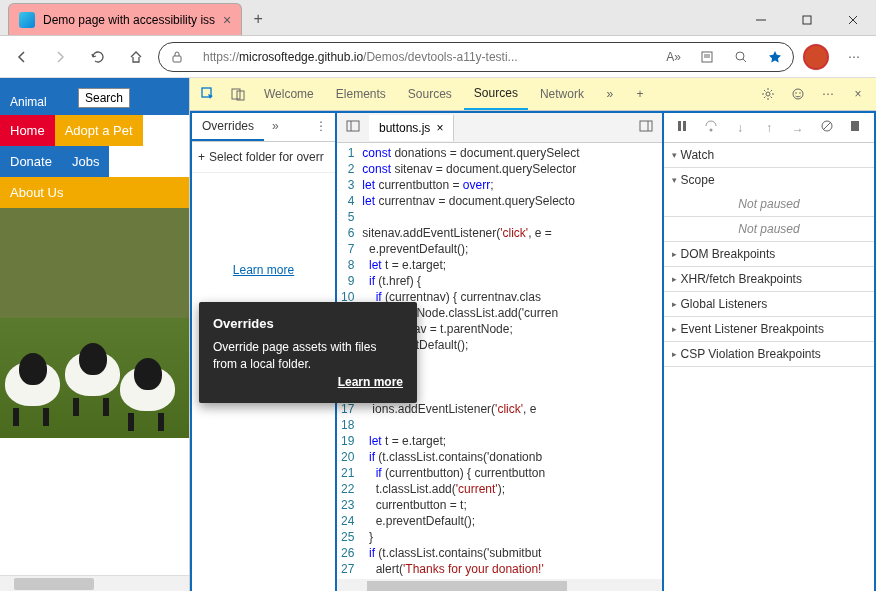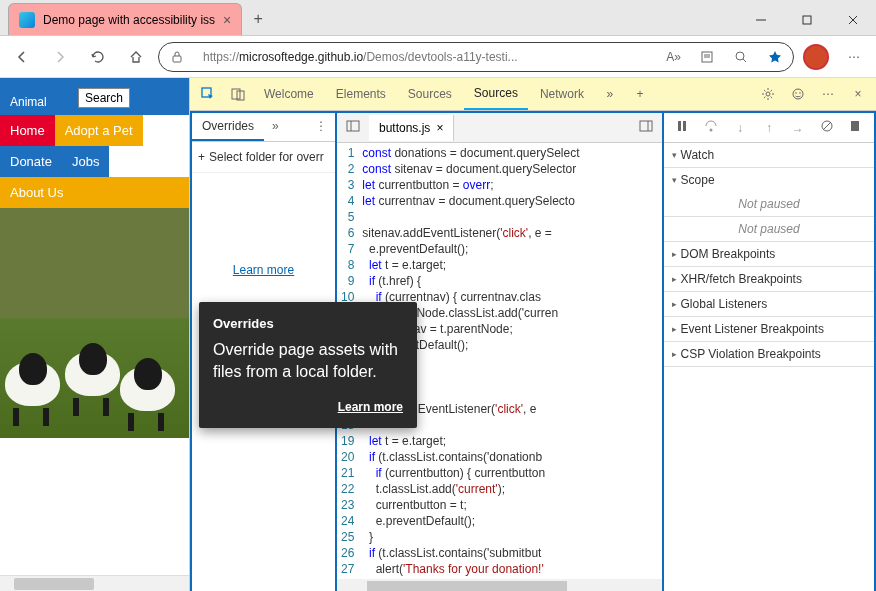--- a/index.html
+++ b/index.html
@@ -69,21 +69,21 @@
 .dbgtb{height:30px;display:flex;align-items:center;justify-content:space-around;border-bottom:1px solid #ccc;color:#666;padding:0 4px}
 .dbgtb span{width:18px;text-align:center}
 .sect{border-bottom:1px solid #ddd}
 .secthdr{padding:5px 8px;display:flex;align-items:center;gap:4px;color:#333;cursor:pointer}
 .secthdr::before{content:"▸";font-size:9px;color:#666}
 .secthdr.open::before{content:"▾"}
 .sectbody{padding:5px 8px;text-align:center;color:#888;font-style:italic}
 
 .tooltip{position:absolute;left:199px;top:302px;width:218px;background:#2b2b2b;color:#fff;padding:14px;border-radius:2px;box-shadow:0 4px 12px rgba(0,0,0,.4);z-index:100}
 .tooltip .tt-ttl{font-weight:600;margin-bottom:8px;font-size:13px}
-.tooltip .tt-body{font-size:16px;line-height:1.4;margin-bottom:16px}
+.tooltip .tt-body{font-size:12px;line-height:1.4;margin-bottom:2px}
 .tooltip .tt-learn{text-align:right;font-weight:600;text-decoration:underline;cursor:pointer}
 
 svg{width:16px;height:16px}
 </style>
 </head>
 <body>
 
 <div class="titlebar">
   <div class="tab">
     <div class="favicon"></div>

